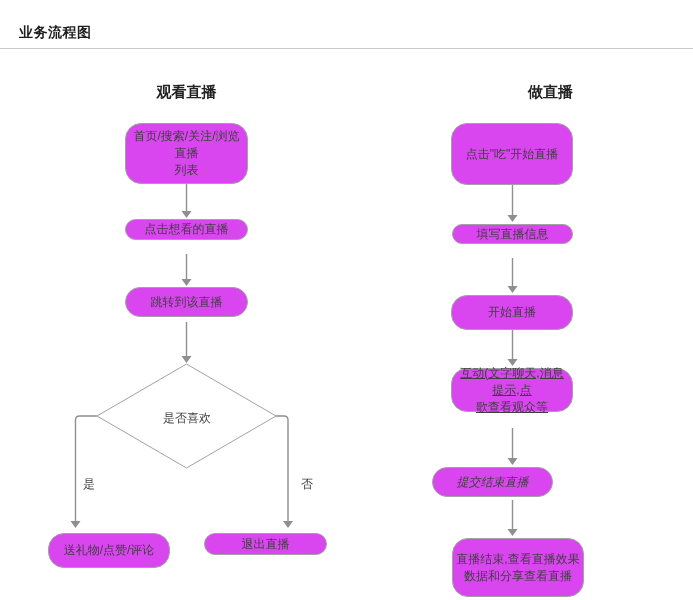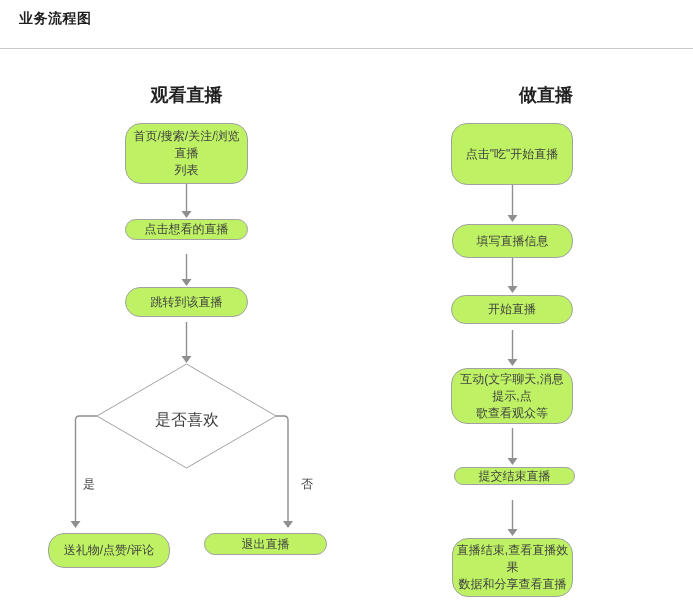--- a/index.html
+++ b/index.html
@@ -7,40 +7,40 @@
     position: relative;
     width: 693px;
     height: 600px;
     background: #ffffff;
     font-family: "Liberation Sans", "DejaVu Sans", sans-serif;
     overflow: hidden;
   }
   .doc-title {
     position: absolute;
     left: 19px;
-    top: 10px;
+    top: 24px;
     font-size: 14px;
     font-weight: bold;
     color: var(--title, #1f1f1f);
     letter-spacing: 0.5px;
   }
   .divider {
     position: absolute;
     left: 0;
     top: 48px;
     width: 693px;
     height: 0;
     border-top: 1px solid var(--divider, #c9c9c9);
   }
   .col-header {
     position: absolute;
     top: 83px;
     width: 121px;
     text-align: center;
-    font-size: 18px;
+    font-size: 15px;
     font-weight: bold;
     color: #222222;
   }
   .hdr-watch { left: 126px; }
   .hdr-host  { left: 452px; text-align: right; }
   .connectors {
     position: absolute;
     left: 0;
     top: 0;
     width: 693px;
@@ -55,49 +55,49 @@
   .decision-shape {
     stroke: var(--border, #a2a2a2);
     stroke-width: 1;
     fill: #ffffff;
   }
   .node {
     position: absolute;
     box-sizing: border-box;
     border: 1px solid var(--border, #a2a2a2);
     border-radius: 16px;
-    background: #bef264;
+    background: #d946ef;
     display: flex;
     align-items: center;
     justify-content: center;
     text-align: center;
     font-size: 12px;
     line-height: 17px;
     color: var(--text, #3f3f3f);
     white-space: pre-line;
     padding: 0 3px;
   }
   .n-browse     { left: 125px; top: 123px; width: 123px; height: 61px; }
   .n-click      { left: 125px; top: 219px; width: 123px; height: 21px; }
   .n-jump       { left: 125px; top: 287px; width: 123px; height: 30px; }
   .n-gift       { left:  48px; top: 533px; width: 122px; height: 35px; }
   .n-exit       { left: 204px; top: 533px; width: 123px; height: 22px; }
   .n-tap-start  { left: 451px; top: 123px; width: 122px; height: 62px; }
-  .n-fill-info  { left: 452px; top: 224px; width: 121px; height: 34px; }
-  .n-go-live    { left: 451px; top: 295px; width: 122px; height: 29px; font-family: Liberation Serif, serif; }
-  .n-interact   { left: 451px; top: 368px; width: 122px; height: 56px; }
-  .n-submit-end { left: 454px; top: 467px; width: 121px; height: 18px; }
-  .n-review     { left: 452px; top: 538px; width: 121px; height: 59px; }
+  .n-fill-info  { left: 452px; top: 224px; width: 121px; height: 20px; }
+  .n-go-live    { left: 451px; top: 295px; width: 122px; height: 35px; font-family: Liberation Serif, serif; }
+  .n-interact   { left: 451px; top: 368px; width: 122px; height: 44px; text-decoration: underline; }
+  .n-submit-end { left: 432px; top: 467px; width: 121px; height: 30px; font-style: italic; }
+  .n-review     { left: 452px; top: 538px; width: 132px; height: 59px; }
   .diamond-label {
     position: absolute;
     left: 137px;
     top: 410px;
     width: 100px;
     text-align: center;
-    font-size: 16px;
+    font-size: 12px;
     color: var(--text, #3f3f3f);
   }
   .branch-label {
     position: absolute;
     font-size: 12px;
     color: var(--text, #3f3f3f);
   }
   .lbl-yes { left: 83px;  top: 476px; }
   .lbl-no  { left: 301px; top: 476px; }
 </style>

